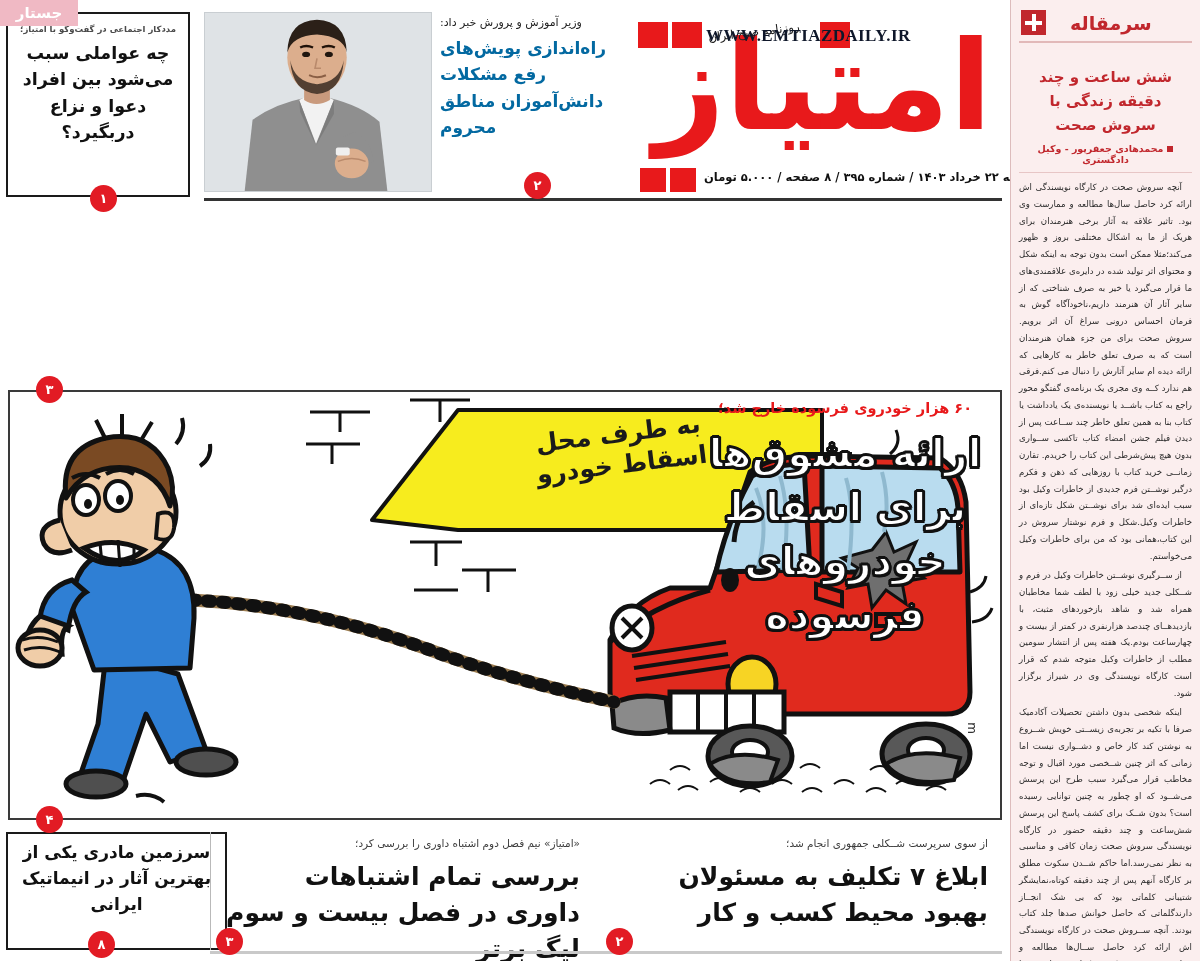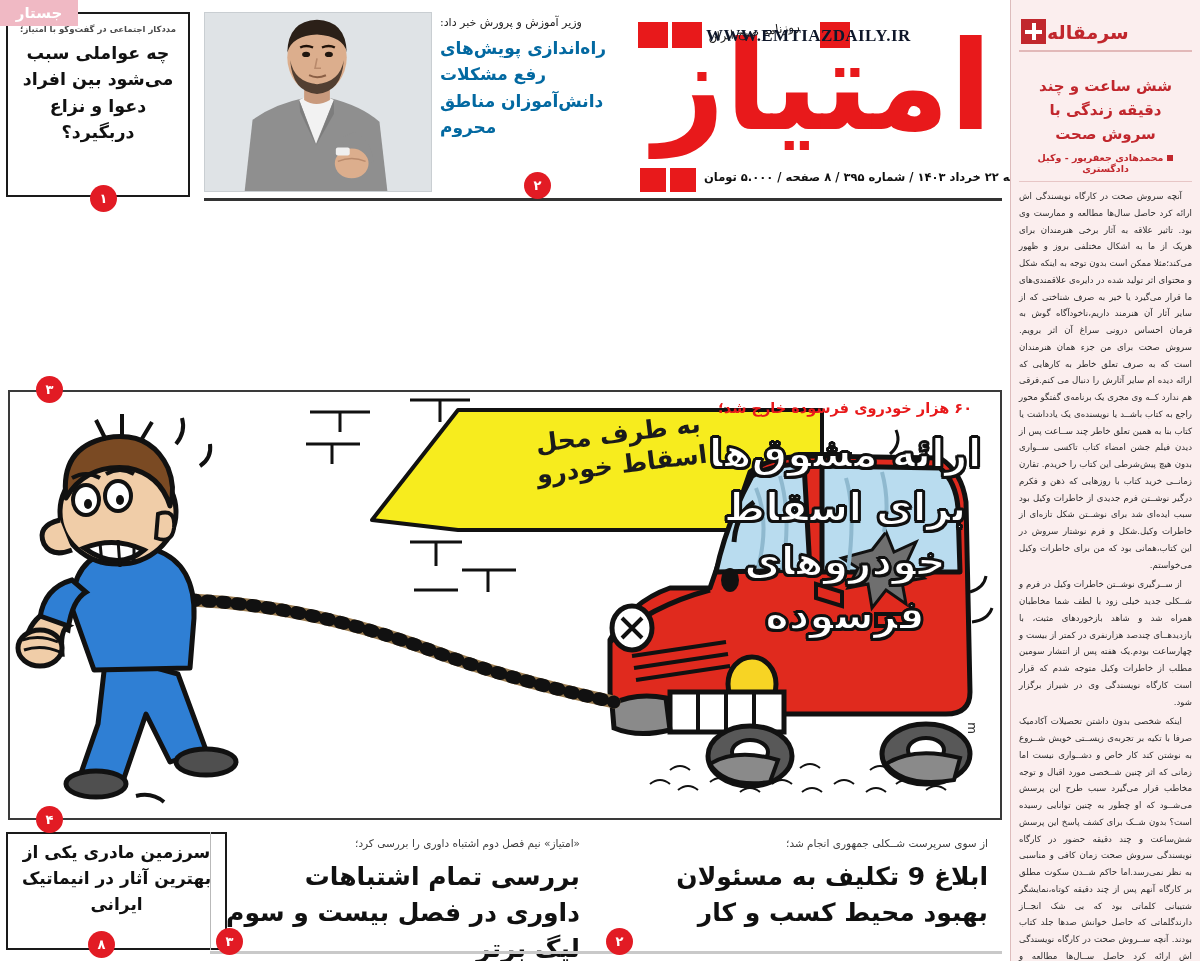--- a/index.html
+++ b/index.html
@@ -143,21 +143,21 @@
   }
 
   
   .editorial{
     position:absolute;right:0;top:0;width:190px;height:961px;
     background:#fbeeee;border-left:1px solid #ddbcbc;box-sizing:border-box;
     padding:0 8px;
   }
   .ed-head{
     display:flex;align-items:center;justify-content:flex-start;
-    gap:1px;padding:19px 2px 6px 2px;border-bottom:2px solid #e2b9b9;
+    gap:24px;padding:10px 2px 6px 2px;border-bottom:2px solid #e2b9b9;
     flex-direction:row-reverse;
   }
   .ed-cross{
     width:25px;height:25px;background:#c1272d;position:relative;flex:0 0 auto;
   }
   .ed-cross:before,.ed-cross:after{
     content:"";position:absolute;background:#fff;
   }
   .ed-cross:before{left:50%;top:4px;width:4px;height:17px;margin-left:-2px;}
   .ed-cross:after{top:50%;left:4px;height:4px;width:17px;margin-top:-2px;}
@@ -420,21 +420,21 @@
       <div class="badge" style="left:88px;top:103px;">۸</div>
 
       <div class="bb bb-mid">
         <div class="bb-k">«امتیاز» نیم فصل دوم اشتباه داوری را بررسی کرد؛</div>
         <div class="bb-t">بررسی تمام اشتباهات داوری در فصل بیست و سوم لیگ برتر</div>
       </div>
       <div class="badge" style="left:216px;top:100px;">۳</div>
 
       <div class="bb bb-right">
         <div class="bb-k">از سوی سرپرست شــکلی جمهوری انجام شد؛</div>
-        <div class="bb-t">ابلاغ 9 تکلیف به مسئولان بهبود محیط کسب و کار</div>
+        <div class="bb-t">ابلاغ ۷ تکلیف به مسئولان بهبود محیط کسب و کار</div>
       </div>
       <div class="badge" style="left:606px;top:100px;">۲</div>
 
     </div>
     <div class="bottom-rule"></div>
 
   </div>
 
   <aside class="editorial">
     <div class="ed-head">

